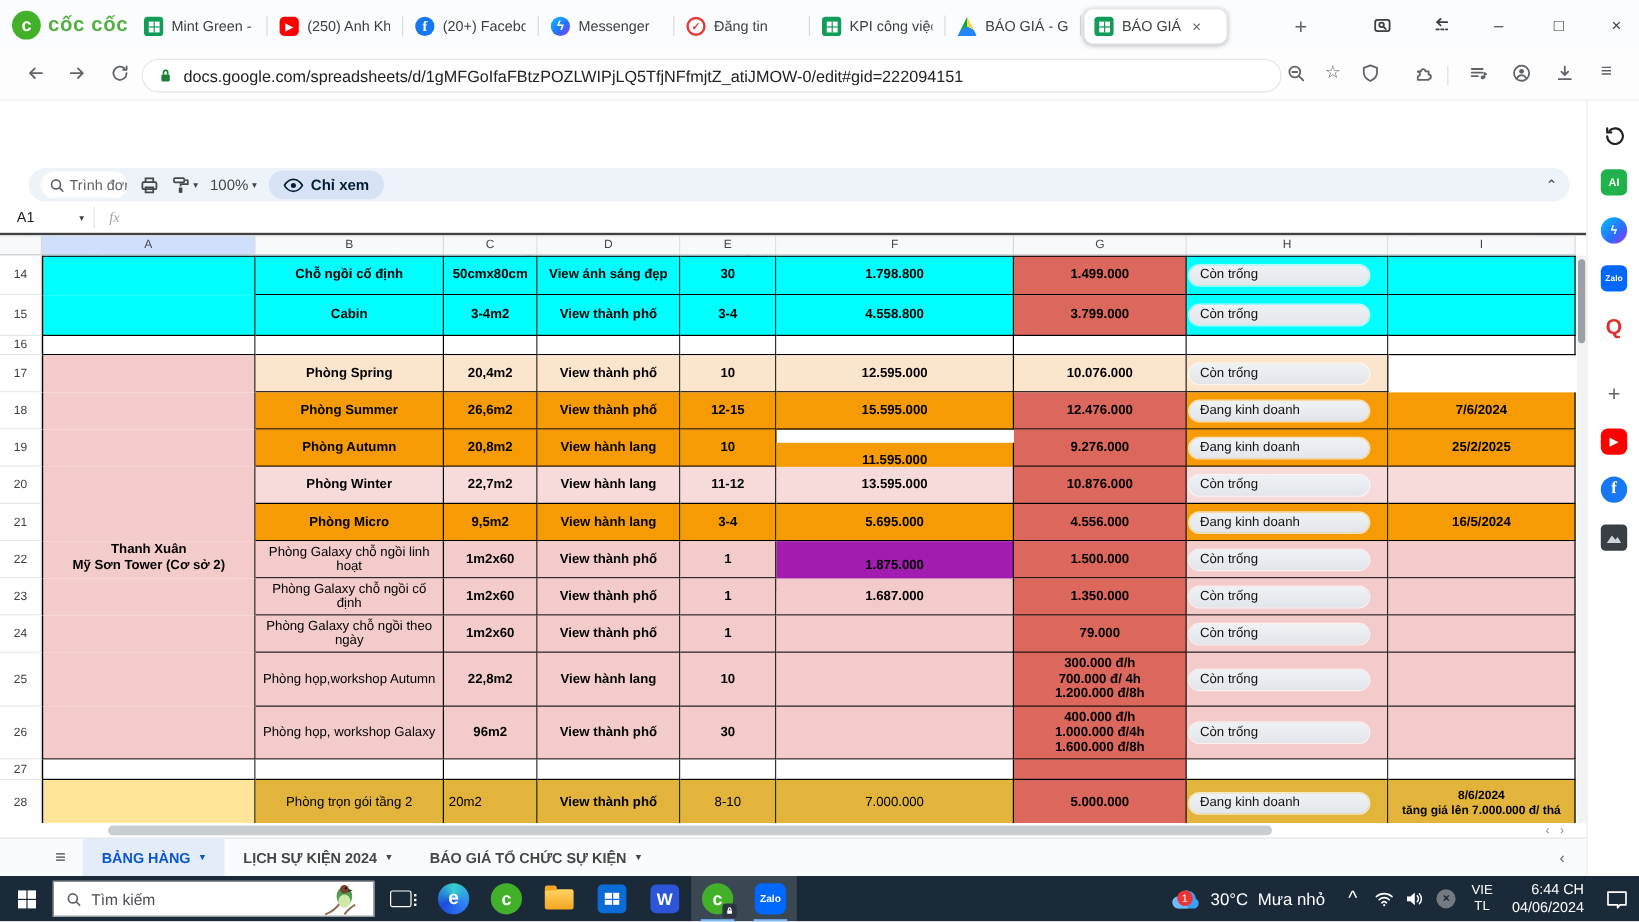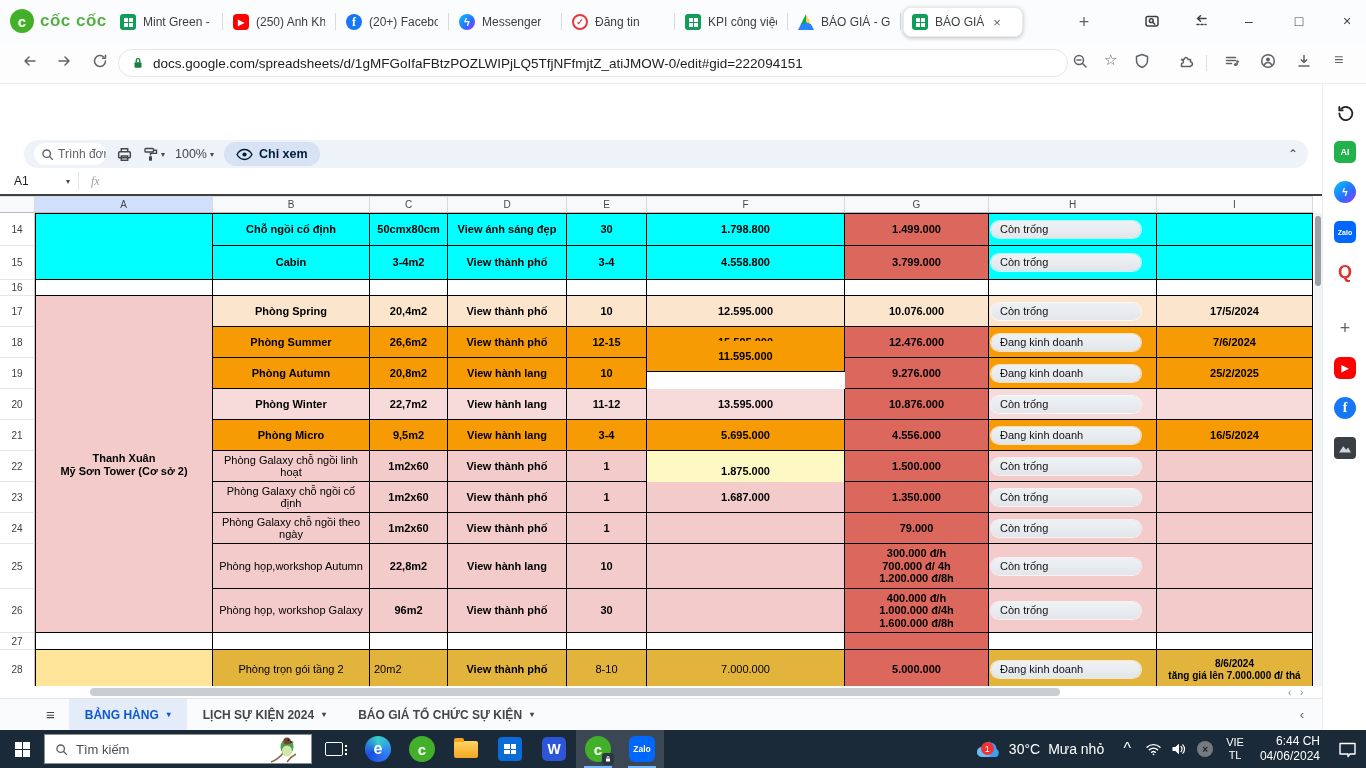--- a/index.html
+++ b/index.html
@@ -449,38 +449,37 @@
       <div class="cell" style="left: 1157px; width: 156px; top: 67px; height: 16px; background: rgb(255, 255, 255);"></div>
       <div class="rh" style="top: 83px; height: 31px;">17</div>
       <div class="cell nb bl" style="left: 35px; width: 178px; top: 83px; height: 31px; background: rgb(243, 203, 203);"></div>
       <div class="cell" style="left: 213px; width: 157px; top: 83px; height: 31px; background: rgb(252, 229, 205);">Phòng Spring</div>
       <div class="cell" style="left: 370px; width: 78px; top: 83px; height: 31px; background: rgb(252, 229, 205);">20,4m2</div>
       <div class="cell" style="left: 448px; width: 119px; top: 83px; height: 31px; background: rgb(252, 229, 205);">View thành phố</div>
       <div class="cell" style="left: 567px; width: 80px; top: 83px; height: 31px; background: rgb(252, 229, 205);">10</div>
       <div class="cell" style="left: 647px; width: 198px; top: 83px; height: 31px; background: rgb(252, 229, 205);">12.595.000</div>
       <div class="cell" style="left: 845px; width: 144px; top: 83px; height: 31px; background: rgb(252, 229, 205);">10.076.000</div>
       <div class="cell chipc" style="left: 989px; width: 168px; top: 83px; height: 31px; background: rgb(252, 229, 205);"><span class="chip">Còn trống</span></div>
-      <div class="cell" style="left: 1157px; width: 156px; top: 83px; height: 31px; background: rgb(252, 229, 205);">17/5/2024</div>
       <div class="rh" style="top: 114px; height: 31px;">18</div>
       <div class="cell nb bl" style="left: 35px; width: 178px; top: 114px; height: 31px; background: rgb(243, 203, 203);"></div>
       <div class="cell" style="left: 213px; width: 157px; top: 114px; height: 31px; background: rgb(247, 155, 4);">Phòng Summer</div>
       <div class="cell" style="left: 370px; width: 78px; top: 114px; height: 31px; background: rgb(247, 155, 4);">26,6m2</div>
       <div class="cell" style="left: 448px; width: 119px; top: 114px; height: 31px; background: rgb(247, 155, 4);">View thành phố</div>
       <div class="cell" style="left: 567px; width: 80px; top: 114px; height: 31px; background: rgb(247, 155, 4);">12-15</div>
       <div class="cell" style="left: 647px; width: 198px; top: 114px; height: 31px; background: rgb(247, 155, 4);">15.595.000</div>
       <div class="cell" style="left: 845px; width: 144px; top: 114px; height: 31px; background: rgb(219, 103, 93);">12.476.000</div>
       <div class="cell chipc" style="left: 989px; width: 168px; top: 114px; height: 31px; background: rgb(247, 155, 4);"><span class="chip">Đang kinh doanh</span></div>
       <div class="cell" style="left: 1157px; width: 156px; top: 114px; height: 31px; background: rgb(247, 155, 4);">7/6/2024</div>
       <div class="rh" style="top: 145px; height: 31px;">19</div>
       <div class="cell nb bl" style="left: 35px; width: 178px; top: 145px; height: 31px; background: rgb(243, 203, 203);"></div>
       <div class="cell" style="left: 213px; width: 157px; top: 145px; height: 31px; background: rgb(247, 155, 4);">Phòng Autumn</div>
       <div class="cell" style="left: 370px; width: 78px; top: 145px; height: 31px; background: rgb(247, 155, 4);">20,8m2</div>
       <div class="cell" style="left: 448px; width: 119px; top: 145px; height: 31px; background: rgb(247, 155, 4);">View hành lang</div>
       <div class="cell" style="left: 567px; width: 80px; top: 145px; height: 31px; background: rgb(247, 155, 4);">10</div>
-      <div class="cell" style="left: 647px; width: 198px; top: 128px; height: 31px; background: rgb(247, 155, 4);">11.595.000</div>
+      <div class="cell" style="left: 647px; width: 198px; top: 156px; height: 31px; background: rgb(247, 155, 4);">11.595.000</div>
       <div class="cell" style="left: 845px; width: 144px; top: 145px; height: 31px; background: rgb(219, 103, 93);">9.276.000</div>
       <div class="cell chipc" style="left: 989px; width: 168px; top: 145px; height: 31px; background: rgb(247, 155, 4);"><span class="chip">Đang kinh doanh</span></div>
       <div class="cell" style="left: 1157px; width: 156px; top: 145px; height: 31px; background: rgb(247, 155, 4);">25/2/2025</div>
       <div class="rh" style="top: 176px; height: 31px;">20</div>
       <div class="cell nb bl" style="left: 35px; width: 178px; top: 176px; height: 31px; background: rgb(243, 203, 203);"></div>
       <div class="cell" style="left: 213px; width: 157px; top: 176px; height: 31px; background: rgb(247, 218, 218);">Phòng Winter</div>
       <div class="cell" style="left: 370px; width: 78px; top: 176px; height: 31px; background: rgb(247, 218, 218);">22,7m2</div>
       <div class="cell" style="left: 448px; width: 119px; top: 176px; height: 31px; background: rgb(247, 218, 218);">View hành lang</div>
       <div class="cell" style="left: 567px; width: 80px; top: 176px; height: 31px; background: rgb(247, 218, 218);">11-12</div>
       <div class="cell" style="left: 647px; width: 198px; top: 176px; height: 31px; background: rgb(247, 218, 218);">13.595.000</div>
@@ -496,21 +495,21 @@
       <div class="cell" style="left: 647px; width: 198px; top: 207px; height: 31px; background: rgb(247, 155, 4);">5.695.000</div>
       <div class="cell" style="left: 845px; width: 144px; top: 207px; height: 31px; background: rgb(219, 103, 93);">4.556.000</div>
       <div class="cell chipc" style="left: 989px; width: 168px; top: 207px; height: 31px; background: rgb(247, 155, 4);"><span class="chip">Đang kinh doanh</span></div>
       <div class="cell" style="left: 1157px; width: 156px; top: 207px; height: 31px; background: rgb(247, 155, 4);">16/5/2024</div>
       <div class="rh" style="top: 238px; height: 31px;">22</div>
       <div class="cell nb bl" style="left: 35px; width: 178px; top: 238px; height: 31px; background: rgb(243, 203, 203);"></div>
       <div class="cell rg" style="left: 213px; width: 157px; top: 238px; height: 31px; background: rgb(243, 203, 203);">Phòng Galaxy chỗ ngồi linh hoạt</div>
       <div class="cell" style="left: 370px; width: 78px; top: 238px; height: 31px; background: rgb(243, 203, 203);">1m2x60</div>
       <div class="cell" style="left: 448px; width: 119px; top: 238px; height: 31px; background: rgb(243, 203, 203);">View thành phố</div>
       <div class="cell" style="left: 567px; width: 80px; top: 238px; height: 31px; background: rgb(243, 203, 203);">1</div>
-      <div class="cell" style="left: 647px; width: 198px; top: 238px; height: 41px; background: #fef9c3;">1.875.000</div>
+      <div class="cell" style="left: 647px; width: 198px; top: 238px; height: 41px; background: #a21caf;">1.875.000</div>
       <div class="cell" style="left: 845px; width: 144px; top: 238px; height: 31px; background: rgb(219, 103, 93);">1.500.000</div>
       <div class="cell chipc" style="left: 989px; width: 168px; top: 238px; height: 31px; background: rgb(243, 203, 203);"><span class="chip">Còn trống</span></div>
       <div class="cell" style="left: 1157px; width: 156px; top: 238px; height: 31px; background: rgb(243, 203, 203);"></div>
       <div class="rh" style="top: 269px; height: 31px;">23</div>
       <div class="cell nb bl" style="left: 35px; width: 178px; top: 269px; height: 31px; background: rgb(243, 203, 203);"></div>
       <div class="cell rg" style="left: 213px; width: 157px; top: 269px; height: 31px; background: rgb(243, 203, 203);">Phòng Galaxy chỗ ngồi cố định</div>
       <div class="cell" style="left: 370px; width: 78px; top: 269px; height: 31px; background: rgb(243, 203, 203);">1m2x60</div>
       <div class="cell" style="left: 448px; width: 119px; top: 269px; height: 31px; background: rgb(243, 203, 203);">View thành phố</div>
       <div class="cell" style="left: 567px; width: 80px; top: 269px; height: 31px; background: rgb(243, 203, 203);">1</div>
       <div class="cell" style="left: 647px; width: 198px; top: 269px; height: 31px; background: rgb(243, 203, 203);">1.687.000</div>

